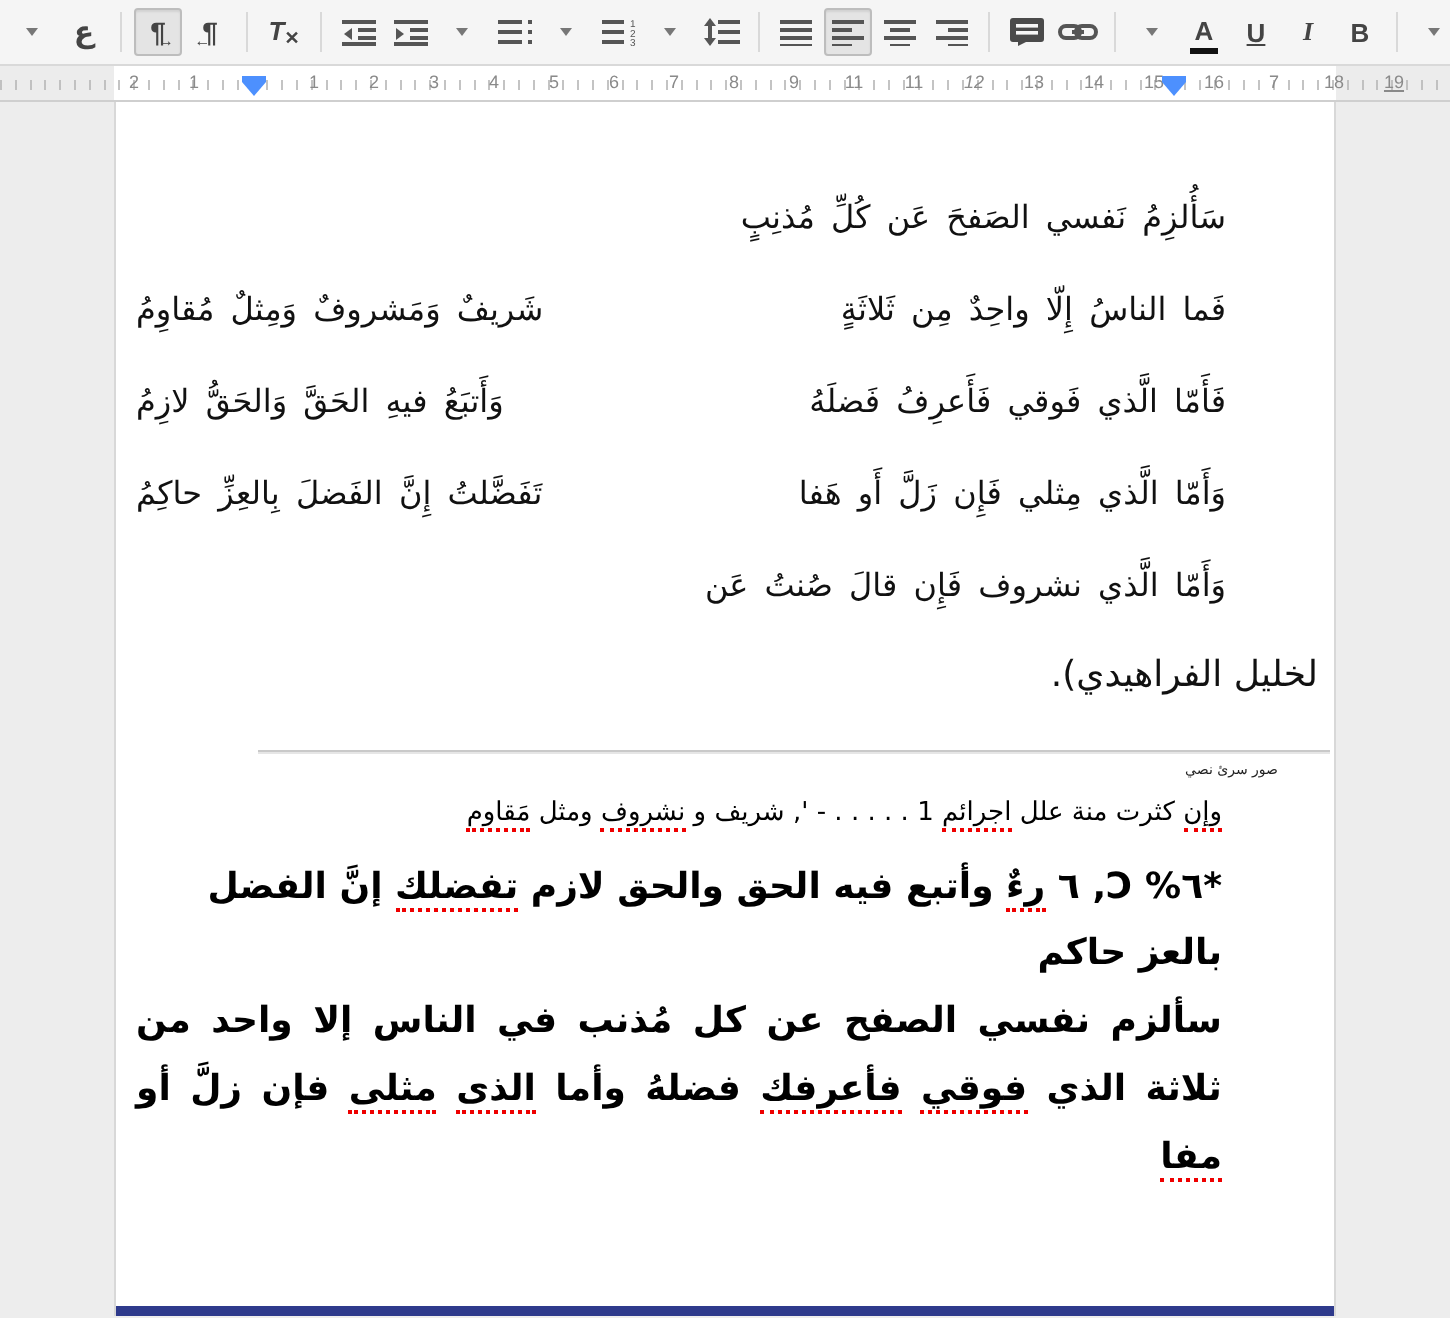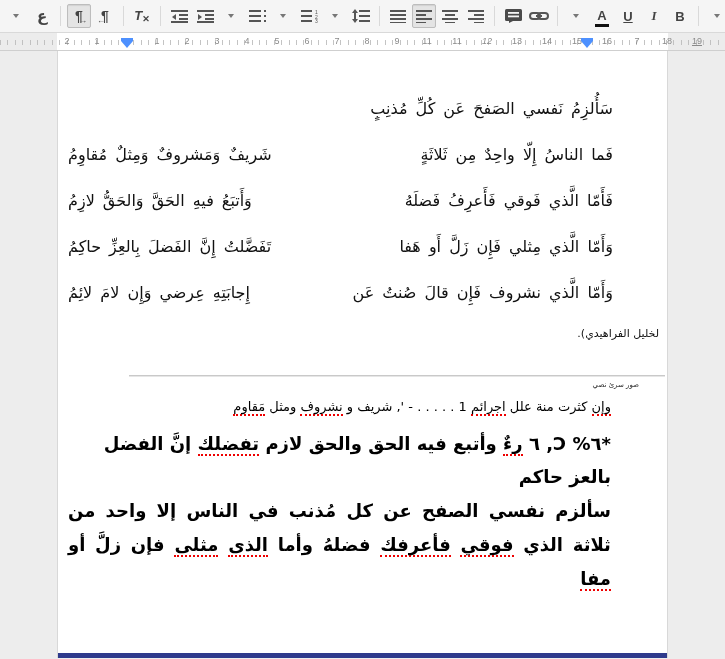--- a/index.html
+++ b/index.html
@@ -47,21 +47,21 @@
 
   .poem { position:absolute; top:42px; right:54px; left:10px; direction:rtl; }
   .poem-row { display:flex; justify-content:space-between; direction:rtl;
     margin-bottom:16px; height:30px; align-items:center; }
   .hemistich { font-size:16px; color:#111; white-space:nowrap; word-spacing:3px;
     font-family:"DejaVu Sans",sans-serif; }
   .hemistich.first { text-align:center; }
   .hemistich.second { text-align:left; }
 
   .attribution { position:absolute; top:276px; right:8px; direction:rtl;
-    font-size:11px; color:#111; }
+    font-size:18px; color:#111; }
 
   .divider { position:absolute; top:324px; left:71px; width:536px; height:2px;
     background:#c9c9c9; border-bottom:1px solid #e6e6e6; }
   .small-caption { position:absolute; top:330px; right:28px; direction:rtl;
     font-size:7px; color:#222; }
 
   .ocr { position:absolute; right:56px; left:10px; direction:rtl; color:#000; }
   .ocr-line1 { top:347px; font-size:13px; text-align:right; line-height:18px; }
   .ocr-para2 { top:376px; font-size:18px; font-weight:bold; text-align:right; line-height:33px; }
   .ocr-para3 { top:443px; font-size:18px; font-weight:bold; text-align:justify; line-height:34px; }
@@ -276,21 +276,20 @@
         <div class="poem-row">
           <div class="hemistich first">فَأَمّا الَّذي فَوقي فَأَعرِفُ فَضلَهُ</div>
           <div class="hemistich second">وَأَتبَعُ فيهِ الحَقَّ وَالحَقُّ لازِمُ</div>
         </div>
         <div class="poem-row">
           <div class="hemistich first">وَأَمّا الَّذي مِثلي فَإِن زَلَّ أَو هَفا</div>
           <div class="hemistich second">تَفَضَّلتُ إِنَّ الفَضلَ بِالعِزِّ حاكِمُ</div>
         </div>
         <div class="poem-row">
           <div class="hemistich first">وَأَمّا الَّذي نشروف فَإِن قالَ صُنتُ عَن</div>
-          <div class="hemistich second">إِجابَتِهِ عِرضي وَإِن لامَ لائِمُ</div>
         </div>
       </div>
 
     <div class="attribution">لخليل الفراهيدي).</div>
 
     <div class="divider"></div>
     <div class="small-caption">صور سرئ نصي</div>
 
     <div class="ocr ocr-line1" id="ocr-line1"><span class="sp">وإن</span> <span>كثرت</span> <span>منة</span> <span>علل</span> <span class="sp">اجرائم</span> <span>1</span> <span>.</span> <span>.</span> <span>.</span> <span>.</span> <span>.</span> <span>-</span> <span>',</span> <span>شريف</span> <span>و</span> <span class="sp">نشروف</span> <span>ومثل</span> <span class="sp">مَقاوم</span></div>
     <div class="ocr ocr-para2" id="ocr-para2"><span>*٦%</span> <span>Ɔ,</span> <span>٦</span> <span class="sp">رءٌ</span> <span>وأتبع</span> <span>فيه</span> <span>الحق</span> <span>والحق</span> <span>لازم</span> <span class="sp">تفضلك</span> <span>إنَّ</span> <span>الفضل</span> <span>بالعز</span> <span>حاكم</span></div>

